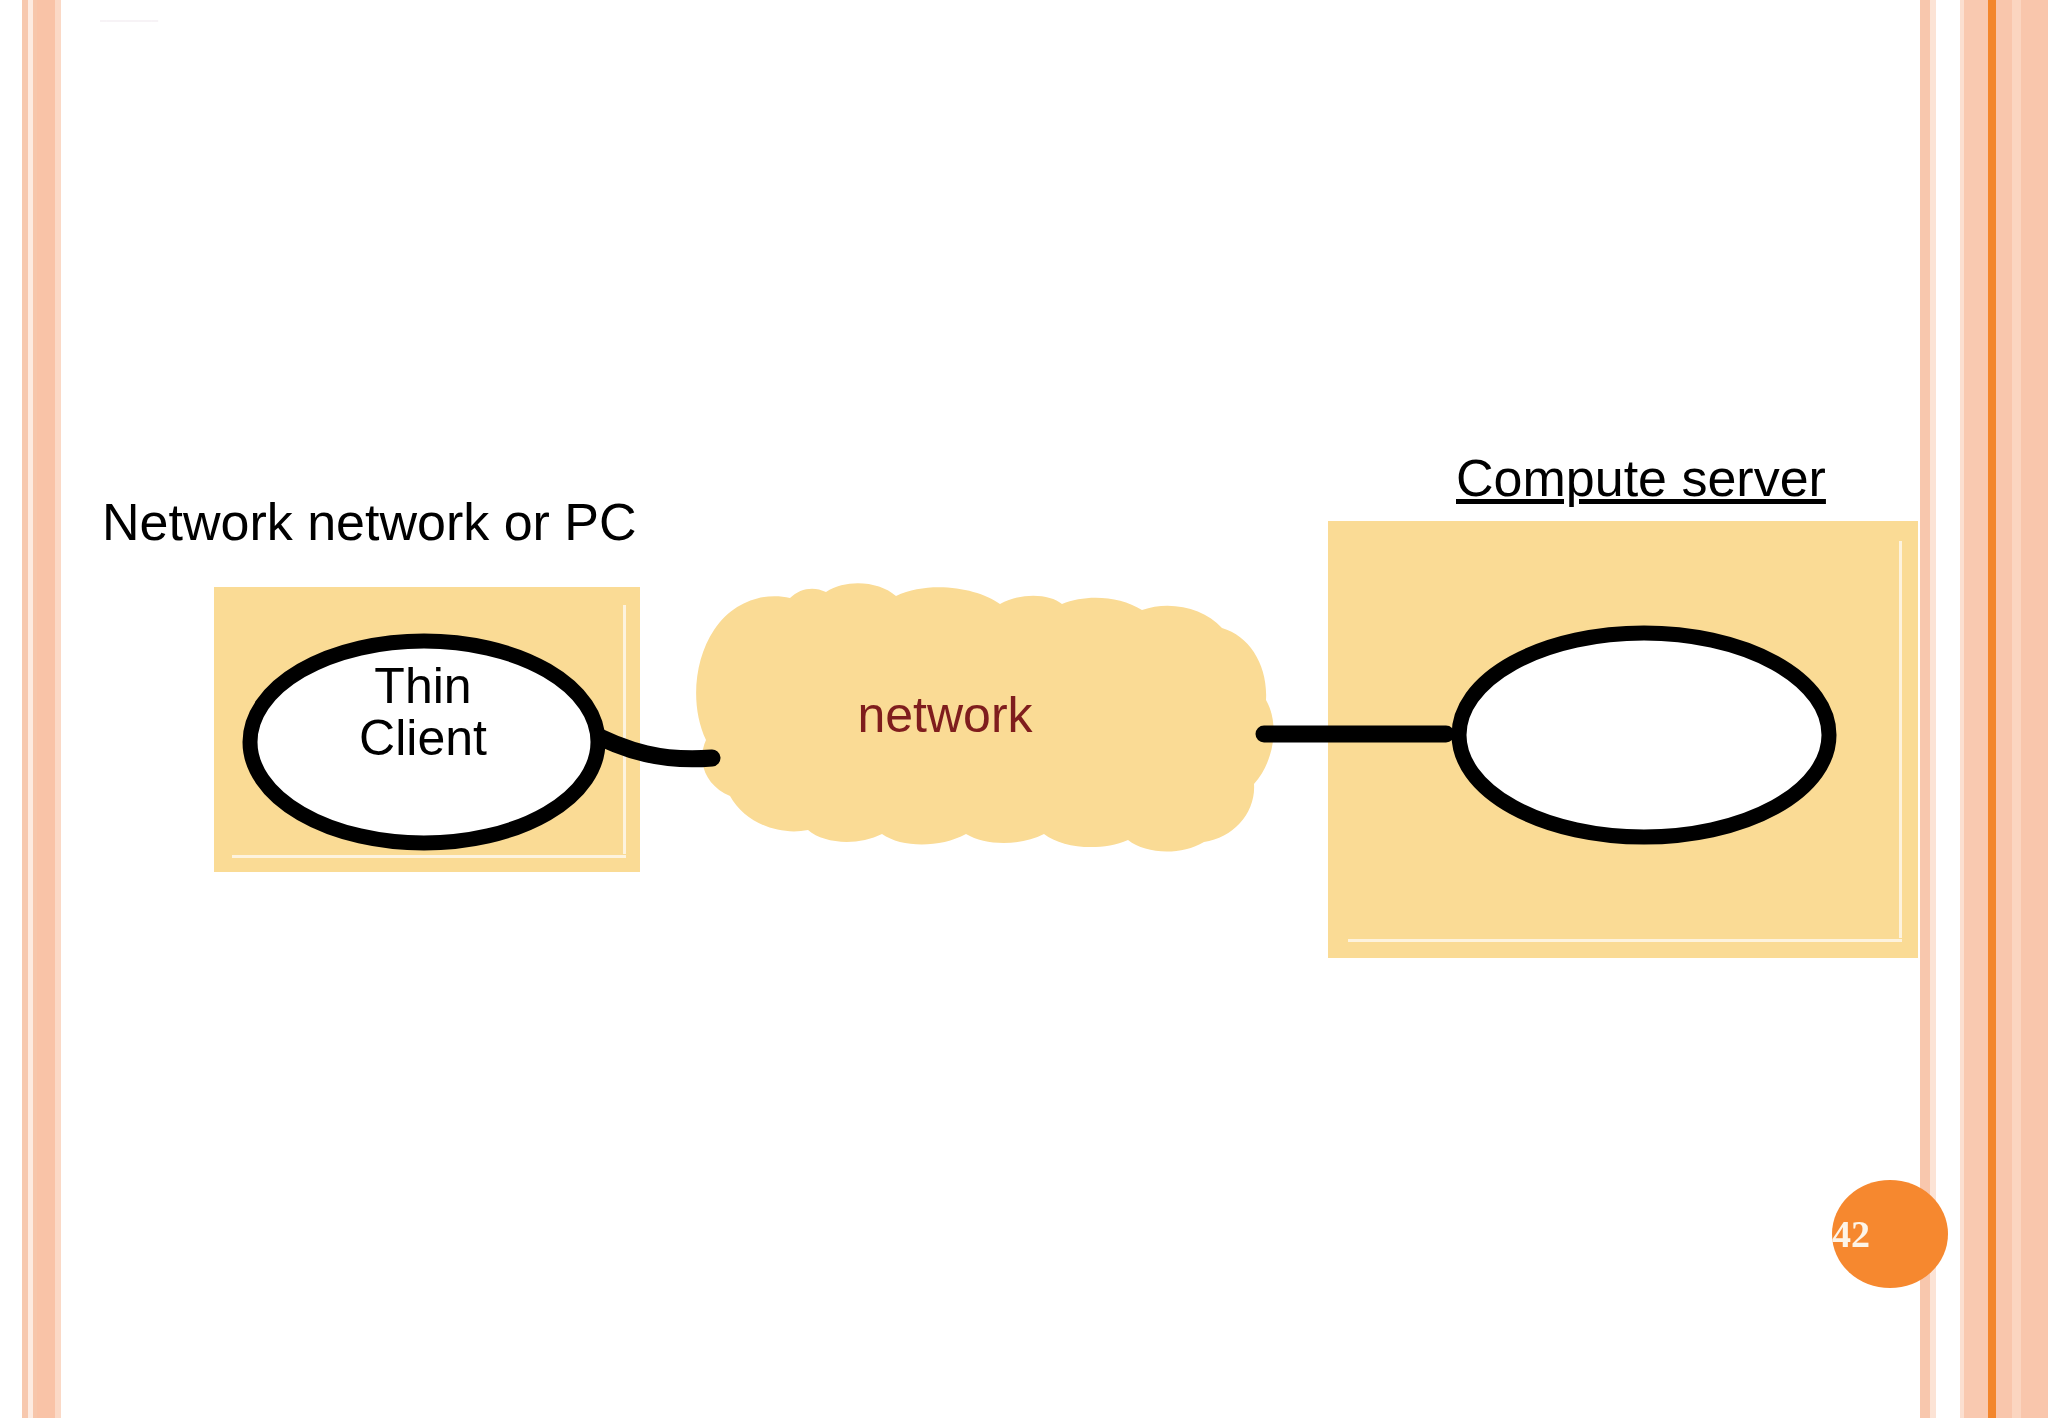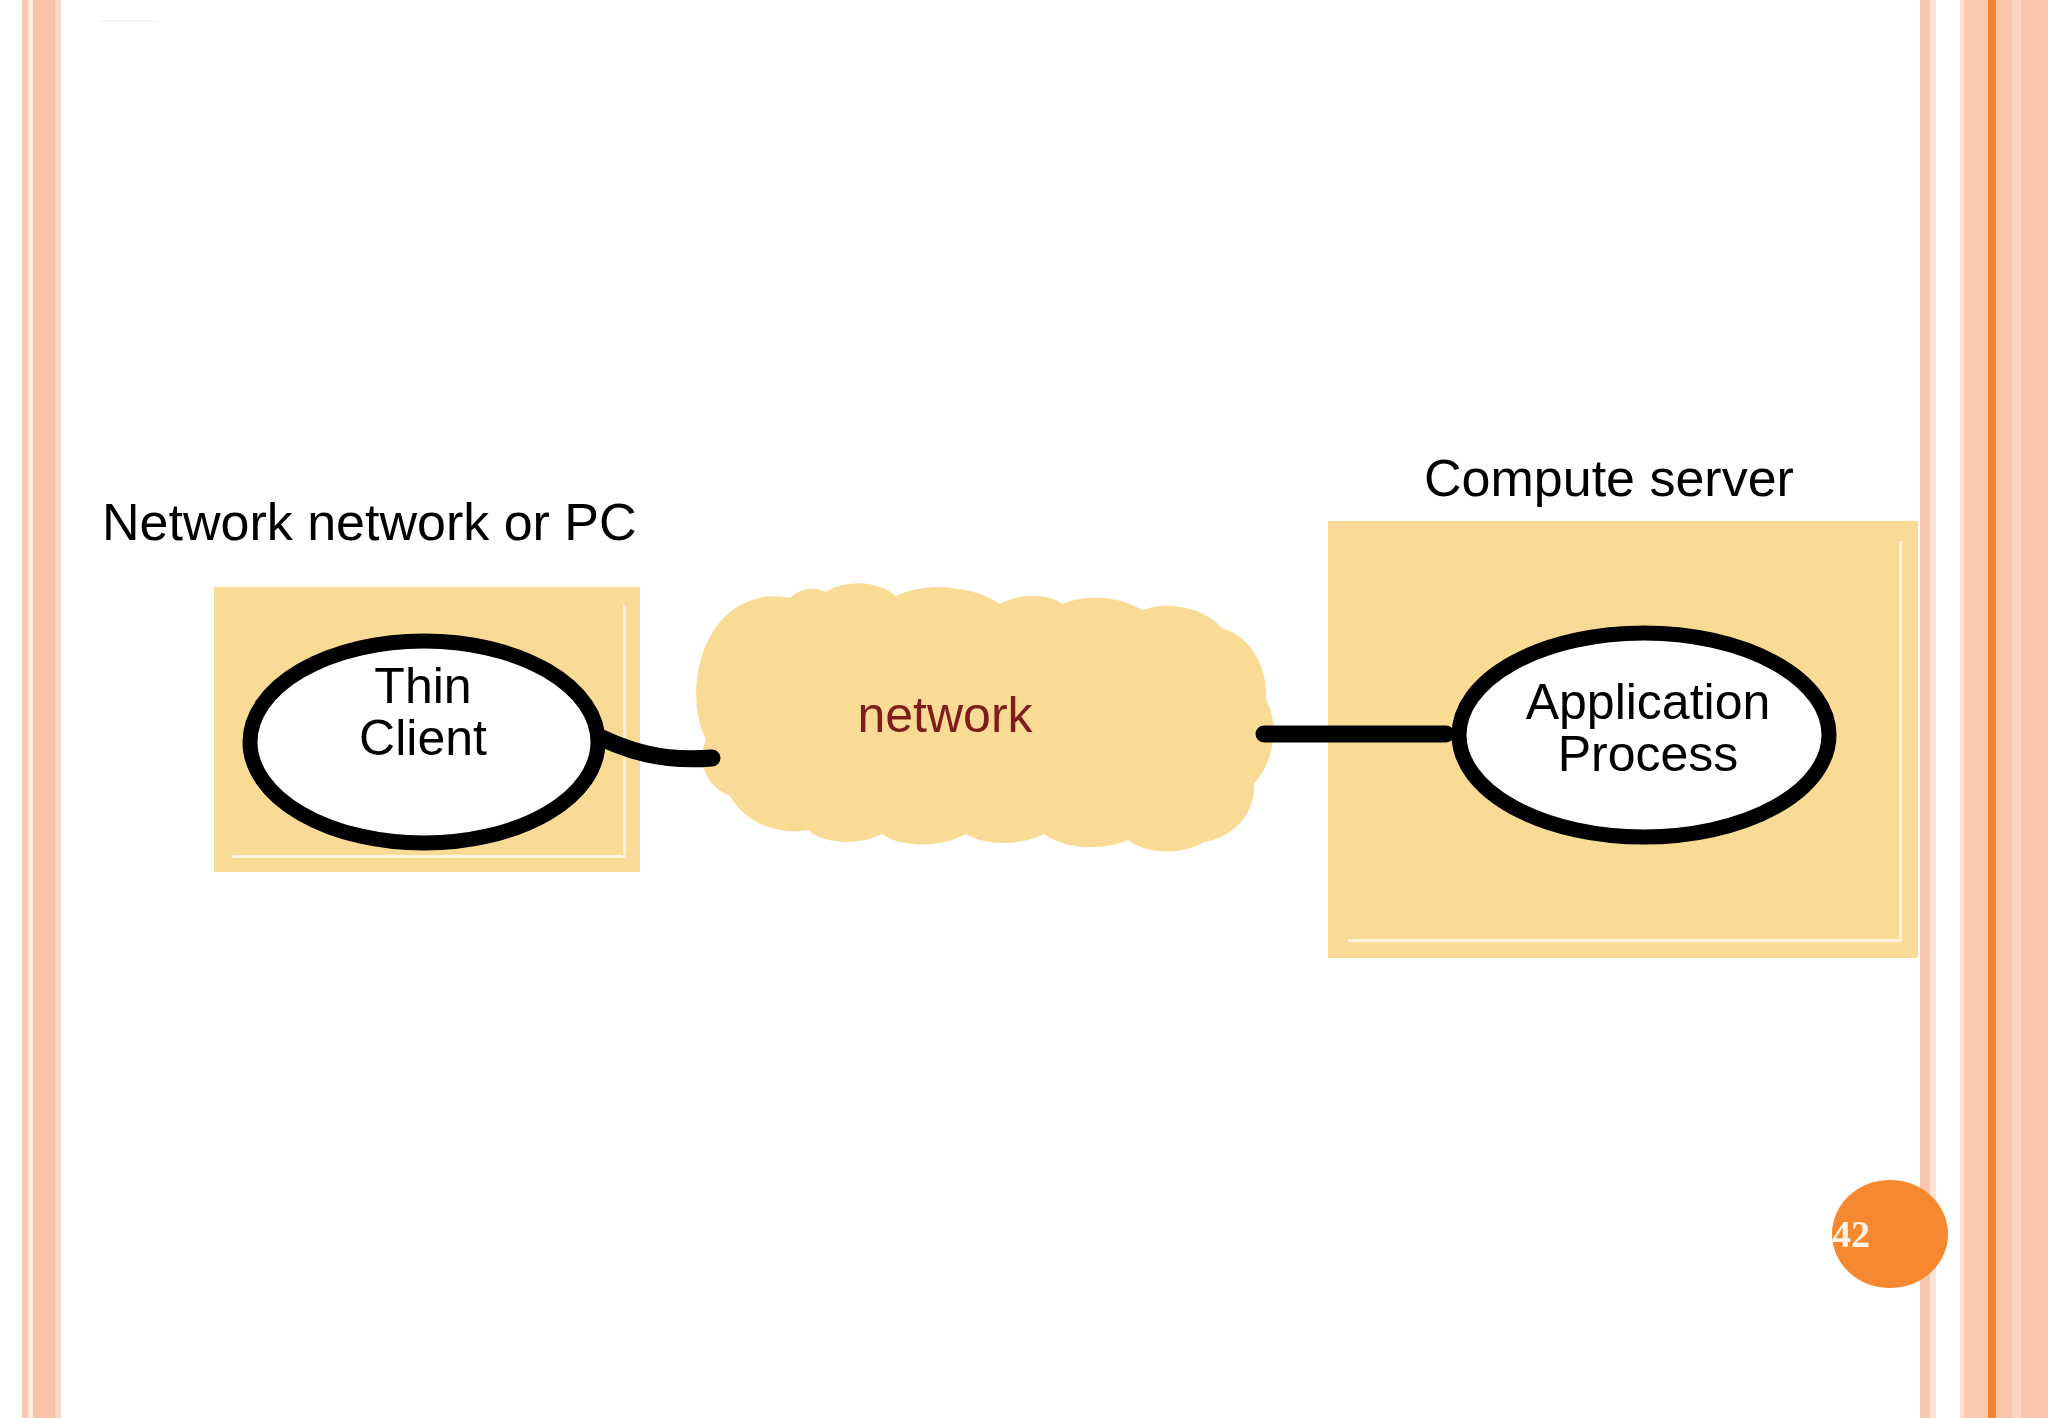--- a/index.html
+++ b/index.html
@@ -70,21 +70,21 @@
   
   .plain-label {
     position: absolute;
     color: #000000;
     font-size: 52px;
     font-weight: 400;
     white-space: nowrap;
     line-height: 1;
   }
   #label-network-computer { left: 102px;  top: 496px; }
-  #label-compute-server   { left: 1424px; top: 452px; }
+  #label-compute-server   { left: 1456px; top: 452px; text-decoration: underline; }
 
   
   .device-box {
     position: absolute;
     background: #fadb95;
   }
   .device-box .inner-rule {
     position: absolute;
     background: #fdf3de;
   }
@@ -216,20 +216,18 @@
     <ellipse cx="424" cy="742" rx="174" ry="101" fill="#ffffff" stroke="#000000" stroke-width="15"></ellipse>
 
     <ellipse cx="1644" cy="735" rx="185" ry="102" fill="#ffffff" stroke="#000000" stroke-width="15"></ellipse>
   </svg>
 
   <div class="node-text" id="text-thin-client">Thin
 Client</div>
 
   <div id="text-network">network</div>
 
-  <div class="node-text" id="text-app-process">Application
-Process</div>
 
   <div id="page-badge">
     <span id="page-badge-number">42</span>
   </div>
 
 </div>
 
 </body></html>

